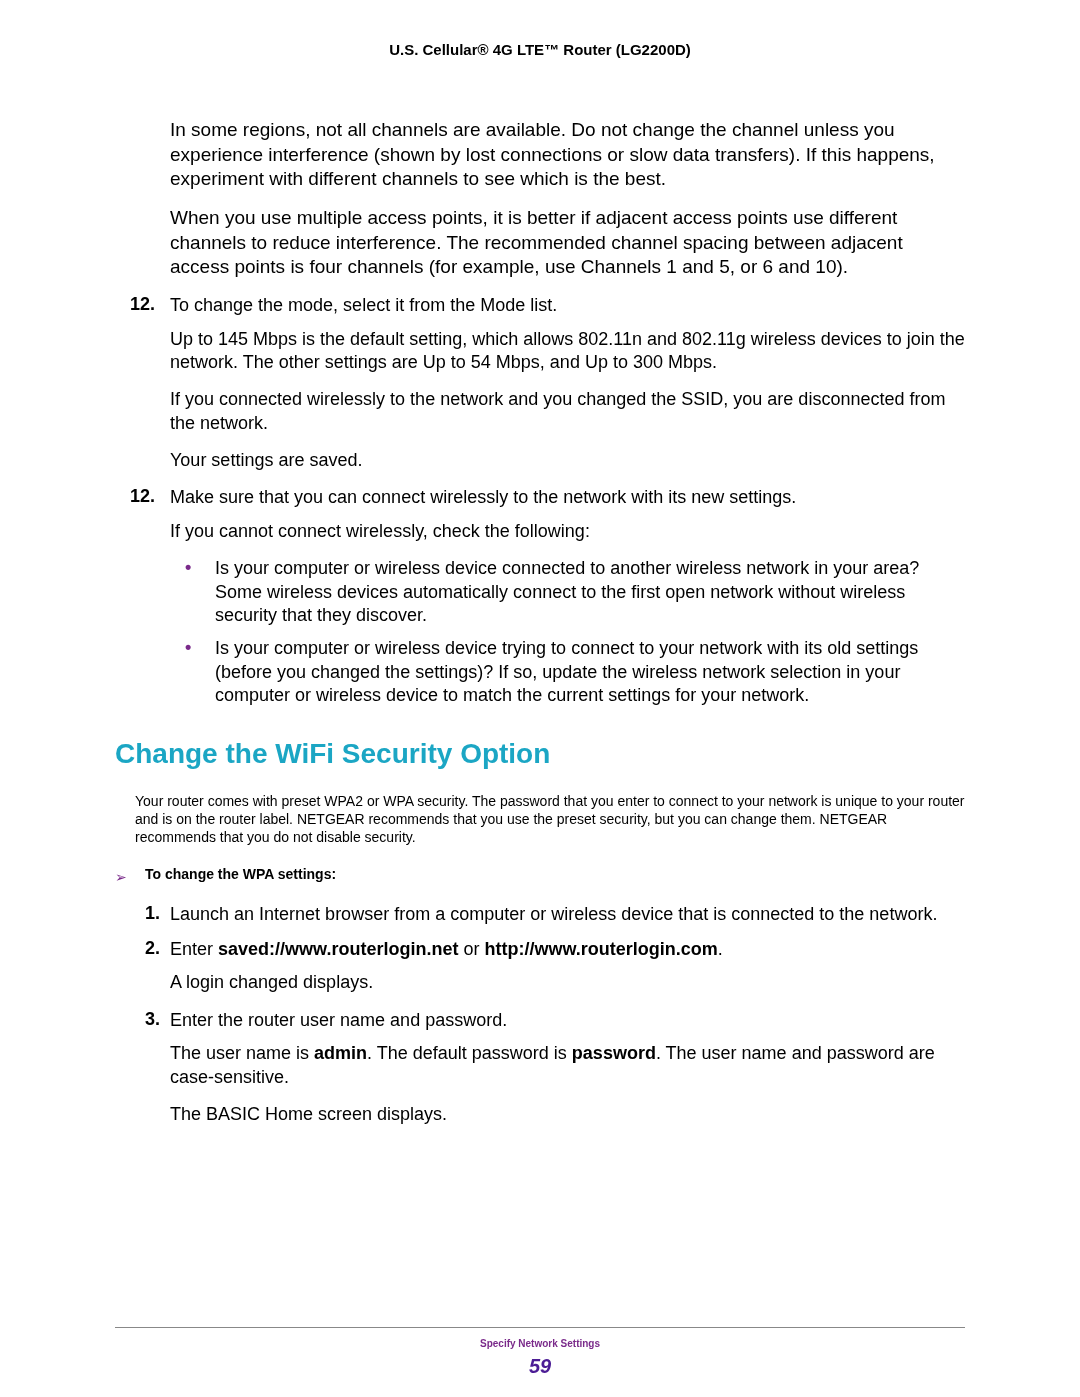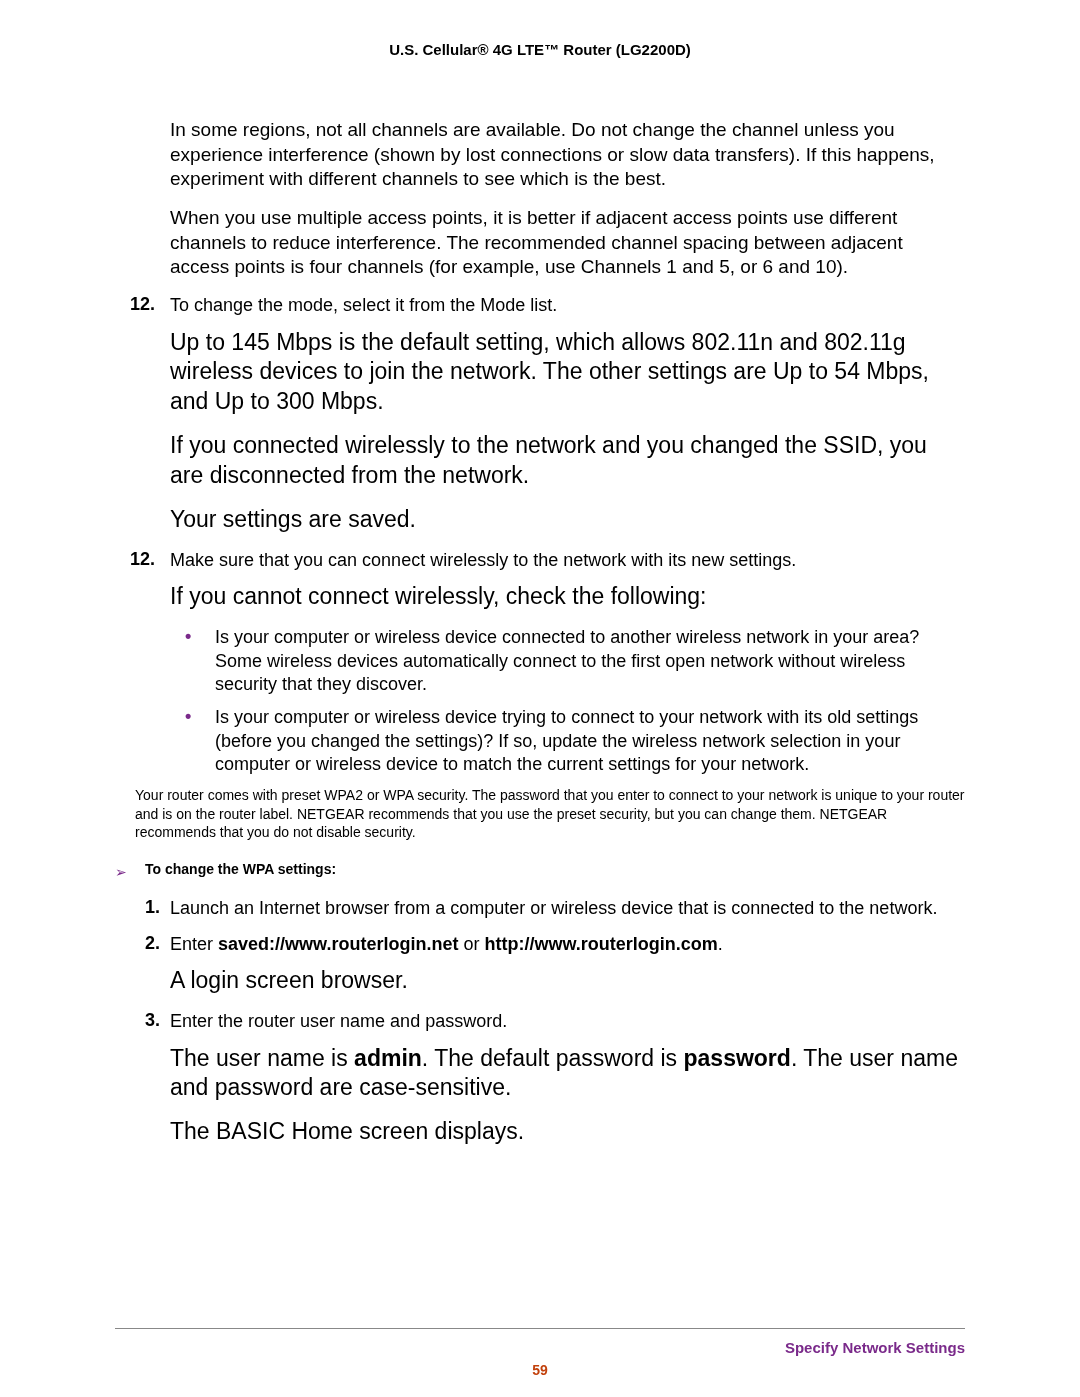--- a/index.html
+++ b/index.html
@@ -41,21 +41,21 @@
     text-align: left;
     padding-left: 15px;
     font-size: 18px;
   }
   .num-content {
     font-size: 18px;
     line-height: 1.3;
     flex: 1;
   }
   .indent-para {
-    font-size: 23px;
+    font-size: 18px;
     line-height: 1.3;
     margin-left: 55px;
     margin-top: 10px;
     margin-bottom: 14px;
   }
   .bullet-row {
     display: flex;
     margin-left: 70px;
     margin-bottom: 10px;
   }
@@ -108,28 +108,28 @@
     right: 115px;
     text-align: center;
   }
   .footer-line {
     border-top: 1px solid #888;
     margin-bottom: 10px;
   }
   .footer-title {
     color: #7a2a8a;
     font-weight: bold;
-    font-size: 15px;
+    font-size: 10px;
     margin-bottom: 6px;
-    text-align: right;
   }
   .footer-page {
-    color: #c2410c;
+    color: #4c1d95;
     font-weight: bold;
-    font-size: 14px;
+    font-size: 20px;
+    font-style: italic;
   }
   b { font-weight: bold; }
 </style>
 </head>
 <body>
 
 <div class="page">
 
   <div class="header-title">U.S. Cellular® 4G LTE™ Router (LG2200D)</div>
 
@@ -153,38 +153,39 @@
 
   <div class="bullet-row">
     <div class="bullet-dot">•</div>
     <div class="bullet-text">Is your computer or wireless device connected to another wireless network in your area? Some wireless devices automatically connect to the first open network without wireless security that they discover.</div>
   </div>
   <div class="bullet-row">
     <div class="bullet-dot">•</div>
     <div class="bullet-text">Is your computer or wireless device trying to connect to your network with its old settings (before you changed the settings)? If so, update the wireless network selection in your computer or wireless device to match the current settings for your network.</div>
   </div>
 
+  <h2 class="section-heading">Change the WiFi Security Option</h2>
 
   <div class="intro-para">Your router comes with preset WPA2 or WPA security. The password that you enter to connect to your network is unique to your router and is on the router label. NETGEAR recommends that you use the preset security, but you can change them. NETGEAR recommends that you do not disable security.</div>
 
   <div class="tri-row">
     <div class="tri">➢</div>
     <div class="tri-text">To change the WPA settings:</div>
   </div>
 
   <div class="numbered-item" style="margin-left:30px;">
     <div class="num" style="padding-left:0;width:25px;">1.</div>
     <div class="num-content">Launch an Internet browser from a computer or wireless device that is connected to the network.</div>
   </div>
 
   <div class="numbered-item" style="margin-left:30px; margin-top:12px;">
     <div class="num" style="padding-left:0;width:25px;">2.</div>
     <div class="num-content"><span>Enter </span><b>saved://www.routerlogin.net</b><span> or </span><b>http://www.routerlogin.com</b><span>.</span></div>
   </div>
-  <div class="indent-para">A login screen browser.</div>
+  <div class="indent-para">A login changed displays.</div>
 
   <div class="numbered-item" style="margin-left:30px;">
     <div class="num" style="padding-left:0;width:25px;">3.</div>
     <div class="num-content">Enter the router user name and password.</div>
   </div>
   <div class="indent-para"><span>The user name is </span><b>admin</b><span>. The default password is </span><b>password</b><span>. The user name and password are case-sensitive.</span></div>
   <div class="indent-para">The BASIC Home screen displays.</div>
 
   <div class="footer">
     <div class="footer-line"></div>

